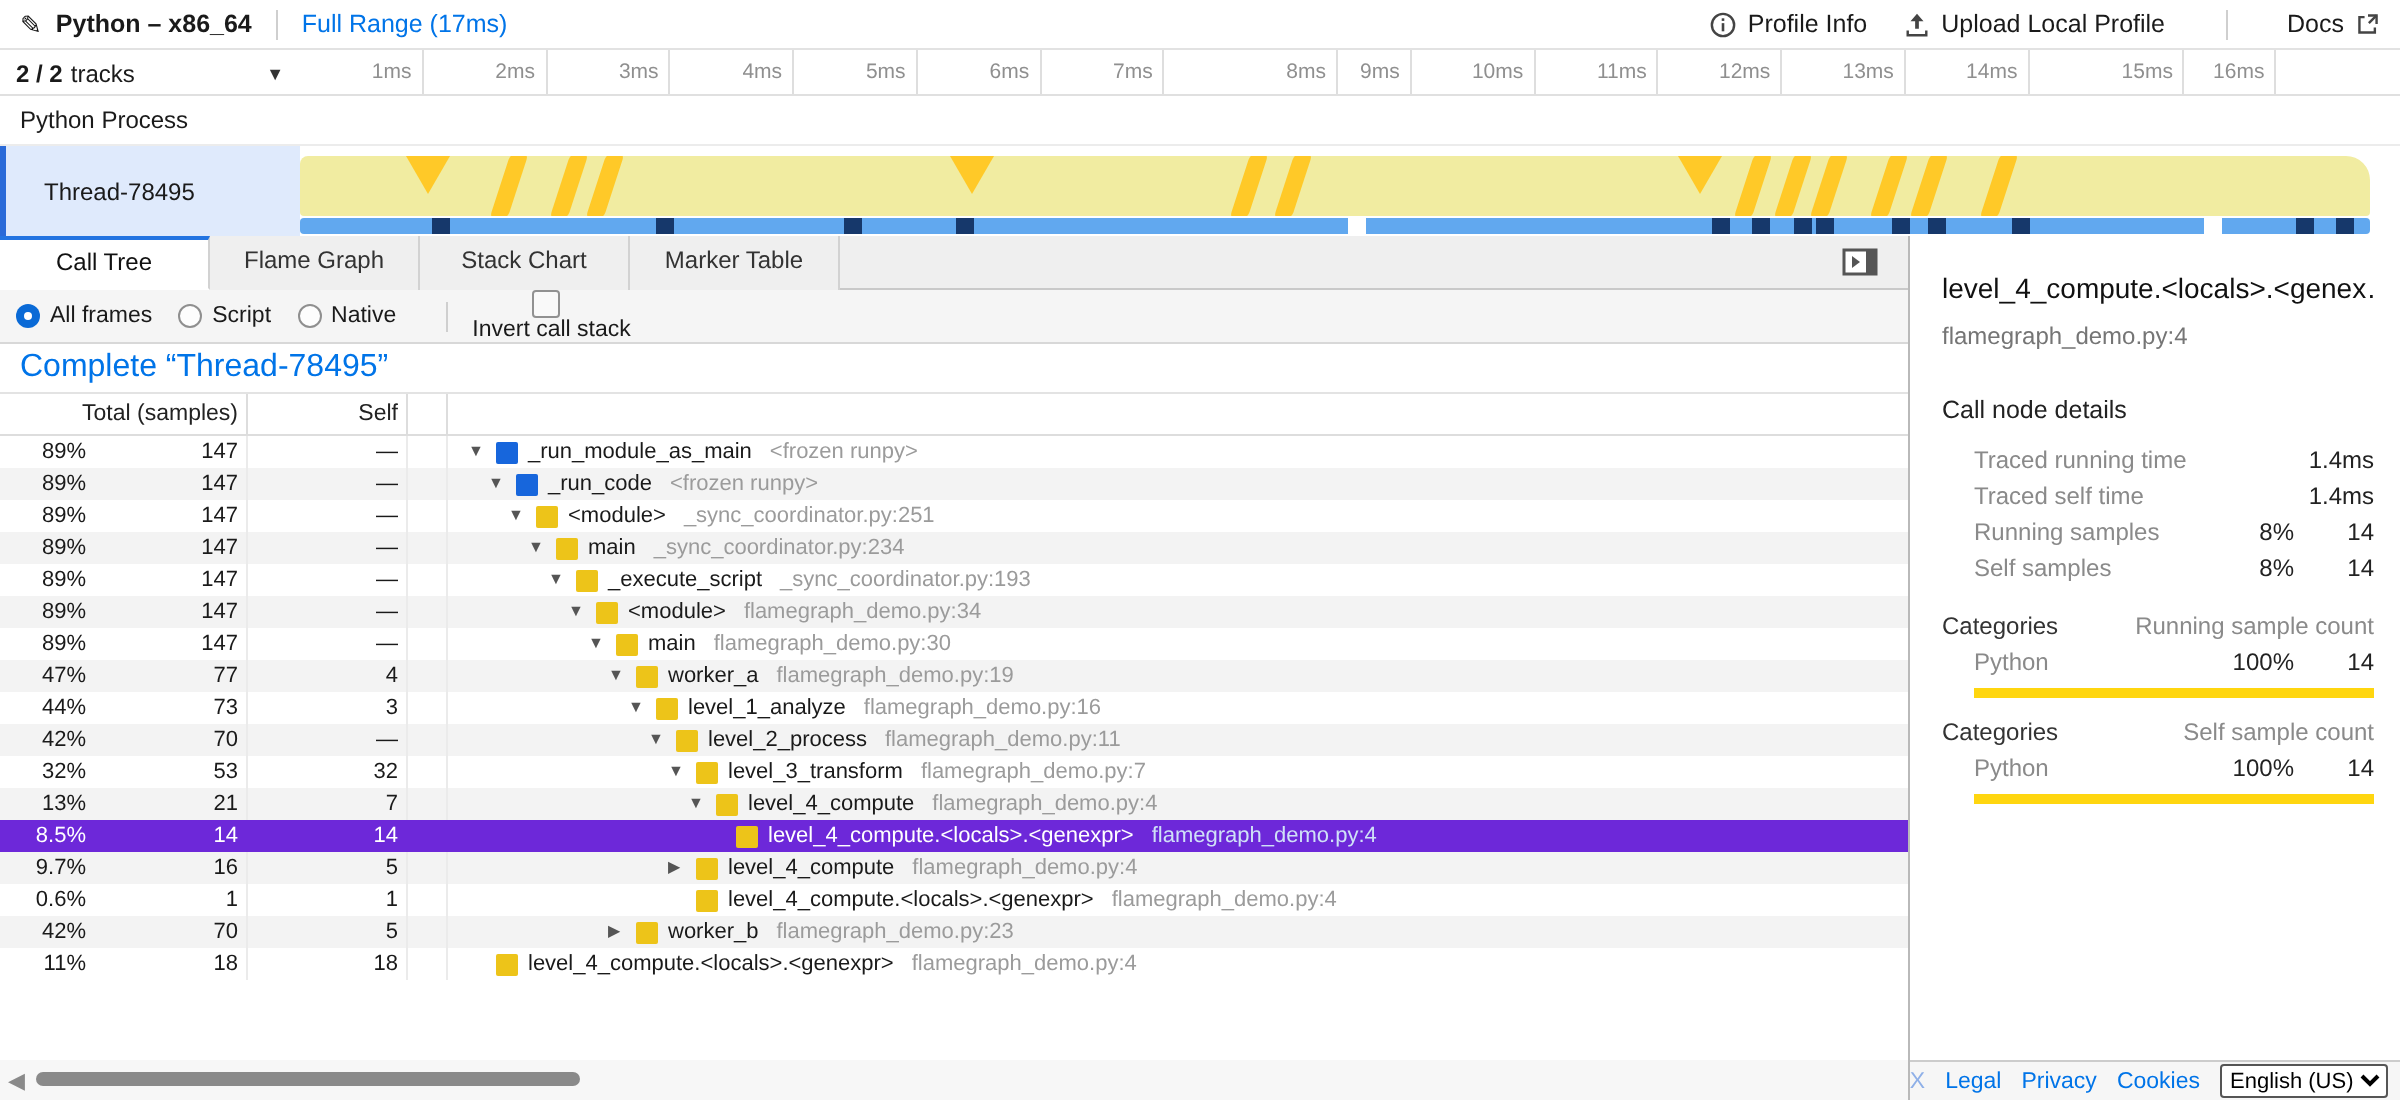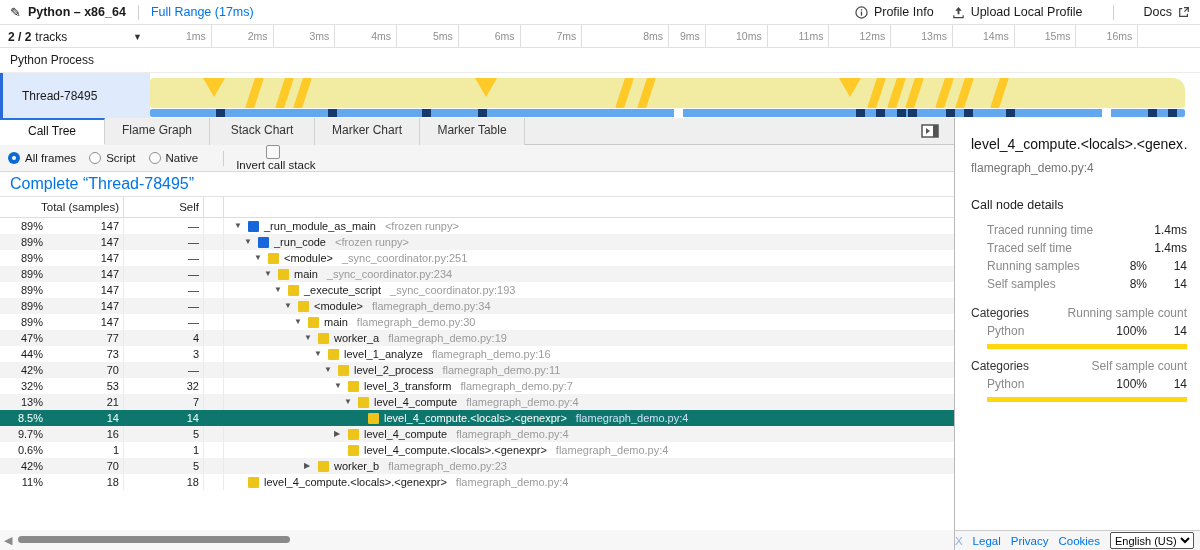--- a/index.html
+++ b/index.html
@@ -81,21 +81,21 @@
   .linkrow{position:absolute;left:0;top:54px;width:100%;height:24px;display:flex;align-items:center;padding-left:10px;box-sizing:border-box;}
   .thead{position:absolute;left:0;top:78px;width:100%;height:22px;border-top:1px solid #e3e3e3;border-bottom:1px solid #ddd;
          box-sizing:border-box;display:flex;align-items:center;font-size:11.5px;color:#222;}
   .h-total{width:124px;text-align:right;padding-right:4px;box-sizing:border-box;border-right:1px solid #ddd;height:100%;line-height:20px;}
   .h-self{width:80px;text-align:right;padding-right:4px;box-sizing:border-box;border-right:1px solid #ddd;height:100%;line-height:20px;}
   .h-sp{width:20px;border-right:1px solid #ddd;height:100%;box-sizing:border-box;}
 
   .rows{position:absolute;left:0;top:100px;width:100%;}
   .trow{display:flex;height:16px;line-height:16px;font-size:11px;align-items:center;cursor:default;}
   .trow.alt{background:#f3f3f3;}
-  .trow.selected{background:#0f766e;color:#fff;}
+  .trow.selected{background:#6d28d9;color:#fff;}
   .c-pct{width:46px;text-align:right;padding-right:3px;box-sizing:border-box;}
   .c-total{width:78px;text-align:right;padding-right:4px;box-sizing:border-box;border-right:1px solid #ebebeb;height:16px;}
   .c-self{width:80px;text-align:right;padding-right:4px;box-sizing:border-box;border-right:1px solid #ebebeb;height:16px;}
   .c-sp{width:20px;border-right:1px solid #ebebeb;height:16px;box-sizing:border-box;}
   .trow.selected .c-total,.trow.selected .c-self,.trow.selected .c-sp{border-right-color:transparent;}
   .c-tree{flex:1;display:flex;align-items:center;white-space:nowrap;overflow:hidden;}
   .twisty{width:14px;font-size:8px;color:#555;flex:0 0 14px;}
   .trow.selected .twisty{color:#fff;}
   .sw{width:11px;height:11px;border-radius:1px;margin-right:5px;flex:0 0 11px;}
   .sw.yellow{background:#edc419;}
@@ -186,21 +186,21 @@
         <div class="ruler-tick" style="left: 396.824px; width: 62px;">5ms</div>
         <div class="ruler-tick" style="left: 458.588px; width: 62px;">6ms</div>
         <div class="ruler-tick" style="left: 520.353px; width: 62px;">7ms</div>
         <div class="ruler-tick" style="left: 607px; width: 62px;">8ms</div>
         <div class="ruler-tick" style="left: 643.882px; width: 62px;">9ms</div>
         <div class="ruler-tick" style="left: 705.647px; width: 62px;">10ms</div>
         <div class="ruler-tick" style="left: 767.412px; width: 62px;">11ms</div>
         <div class="ruler-tick" style="left: 829.176px; width: 62px;">12ms</div>
         <div class="ruler-tick" style="left: 890.941px; width: 62px;">13ms</div>
         <div class="ruler-tick" style="left: 952.706px; width: 62px;">14ms</div>
-        <div class="ruler-tick" style="left: 1014.47px; width: 62px;">15ms</div>
+        <div class="ruler-tick" style="left: 1014.47px; width: 78px;">15ms</div>
         <div class="ruler-tick" style="left: 1076.24px; width: 62px;">16ms</div>
       </div>
   </div>
 
   <div class="proc-row">
     <span>Python Process</span>
   </div>
   <div class="thread-row">
     <div class="thread-label">
       <span>Thread-78495</span>
@@ -240,21 +240,20 @@
           <div class="gap" style="left: 952px;"></div>
         </div>
     </div>
   </div>
 
   <div class="left-panel">
     <div class="tabbar" id="tabbar">
         <div class="tab active">Call Tree</div>
         <div class="tab">Flame Graph</div>
         <div class="tab">Stack Chart</div>
-        <div class="tab">Marker Chart</div>
         <div class="tab">Marker Table</div>
       </div>
     <div class="panel-toggle">
       <svg width="18" height="14" viewBox="0 0 18 14">
           <rect x="1" y="1" width="16" height="12" fill="#fff" stroke="#555" stroke-width="1.5"></rect>
           <rect x="12" y="1" width="5" height="12" fill="#555"></rect>
           <path d="M5 4 L9 7 L5 10 Z" fill="#555"></path>
         </svg>
     </div>
 

